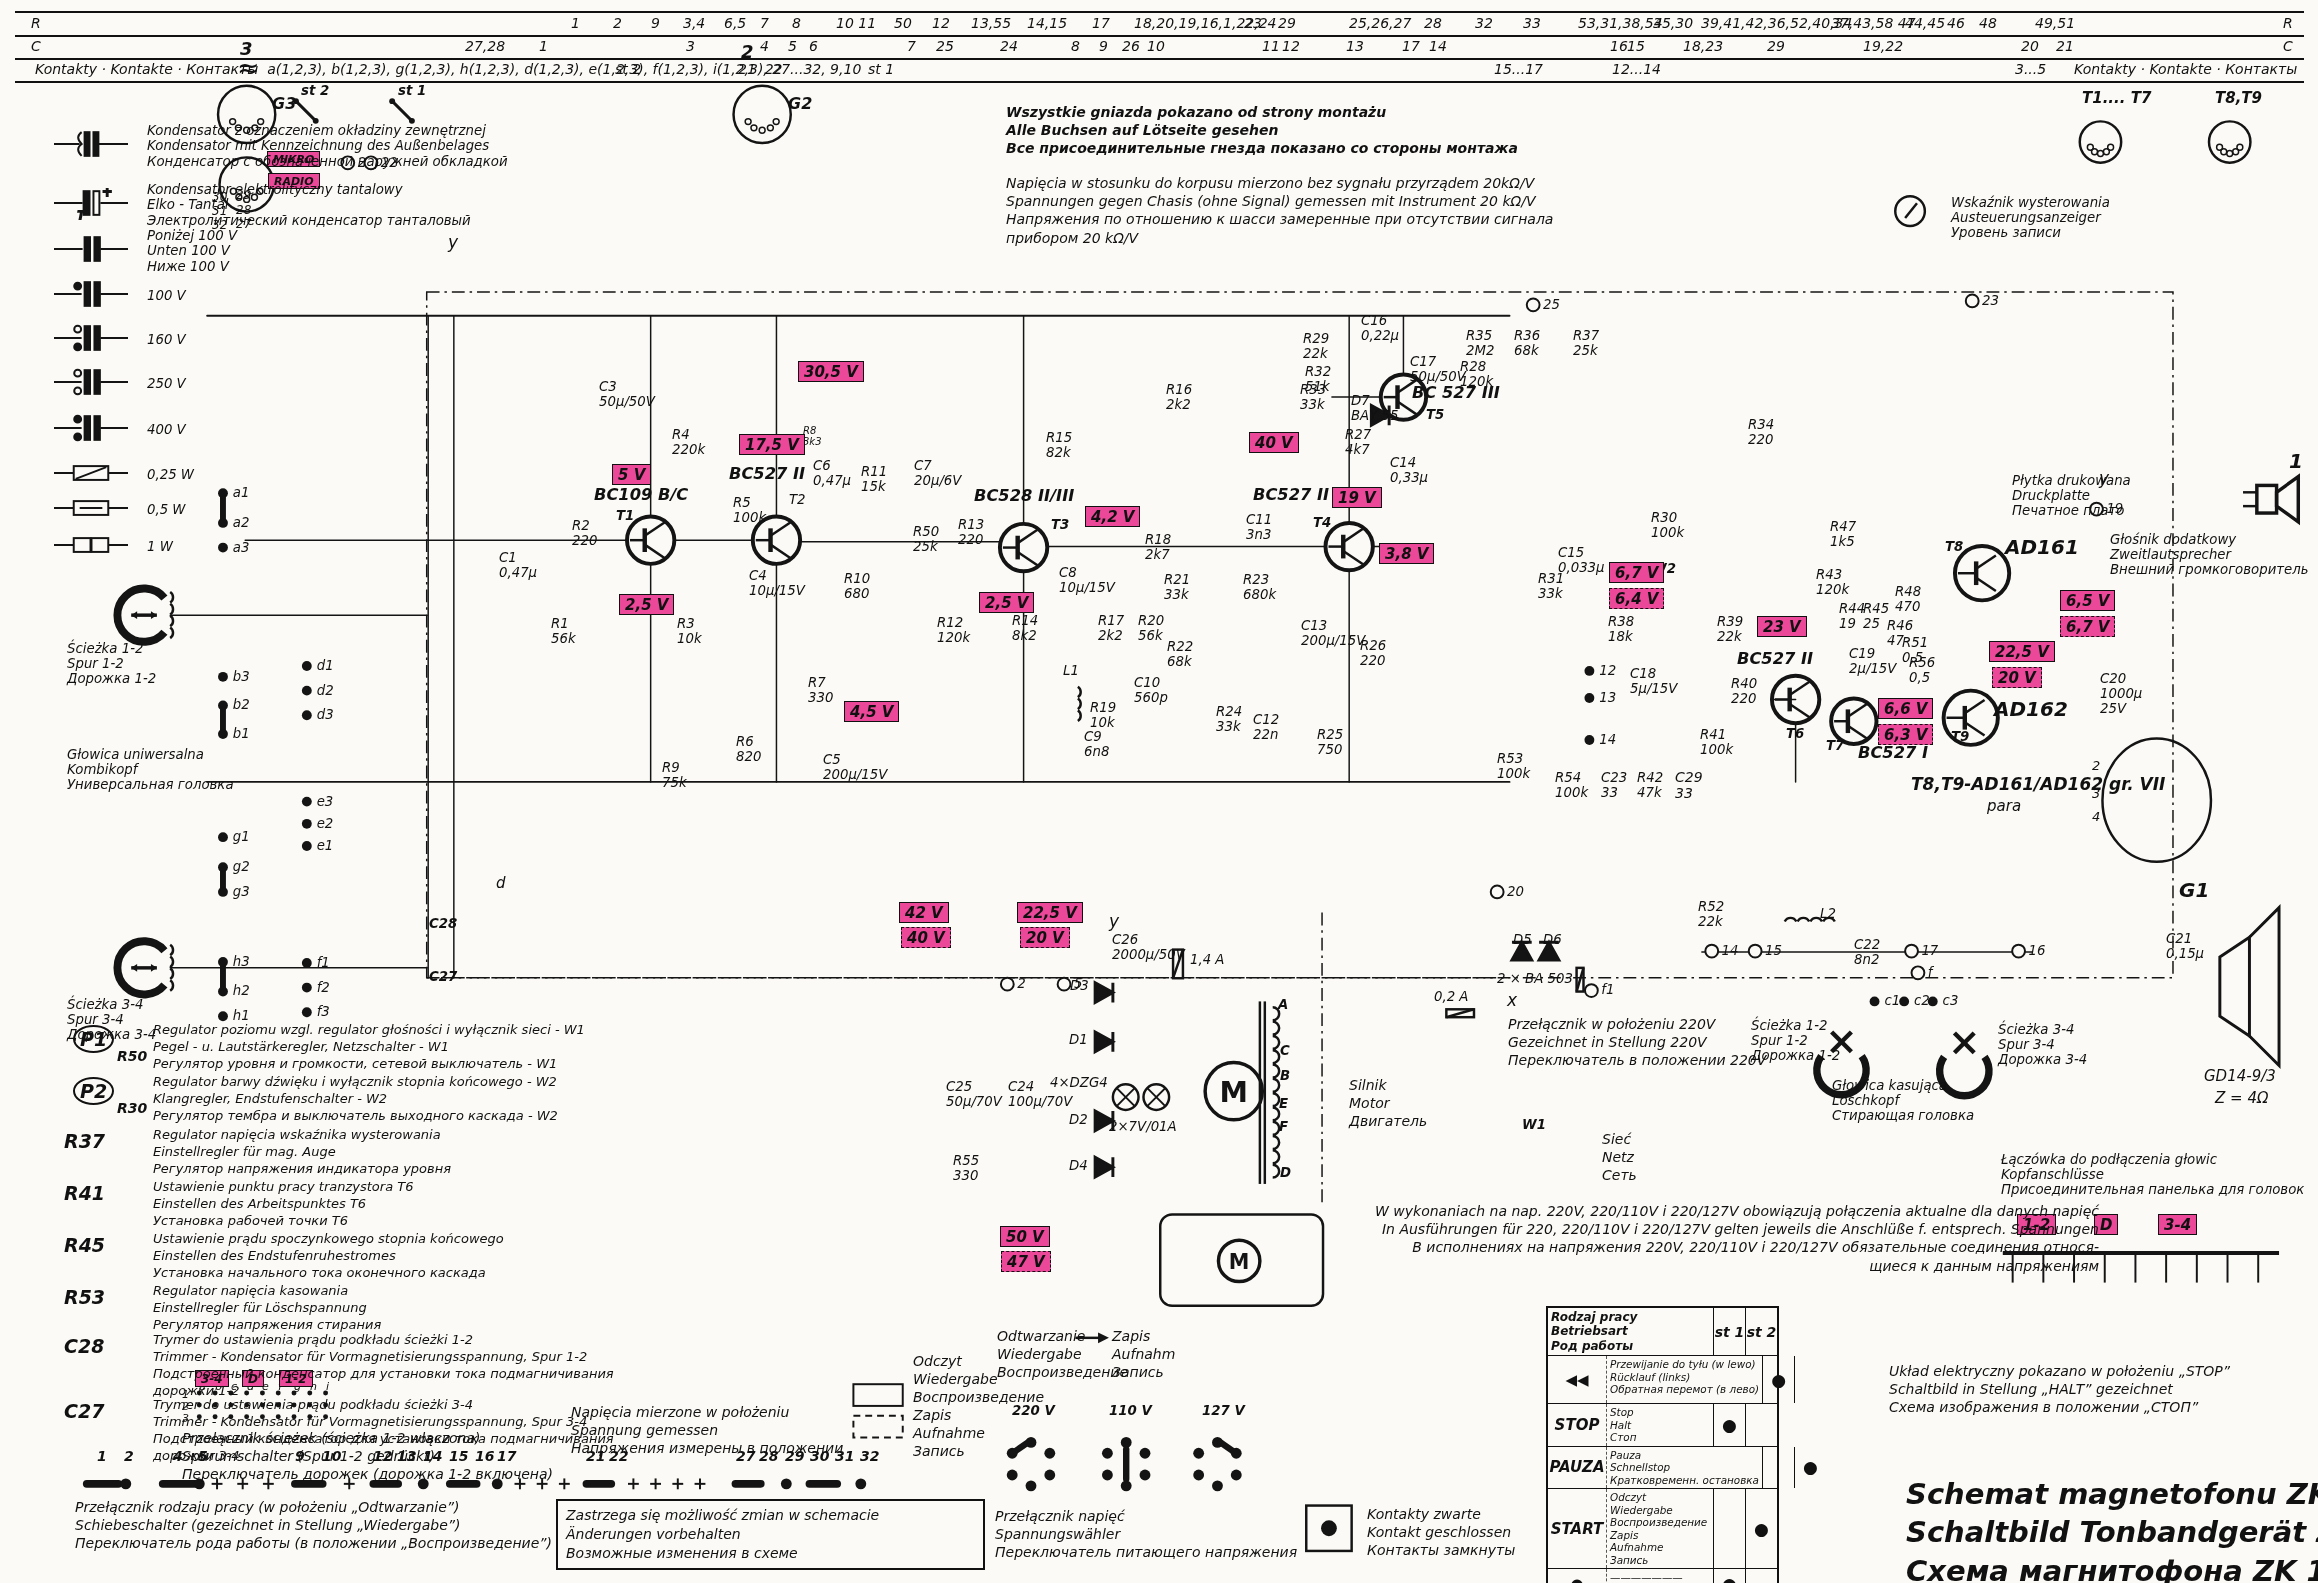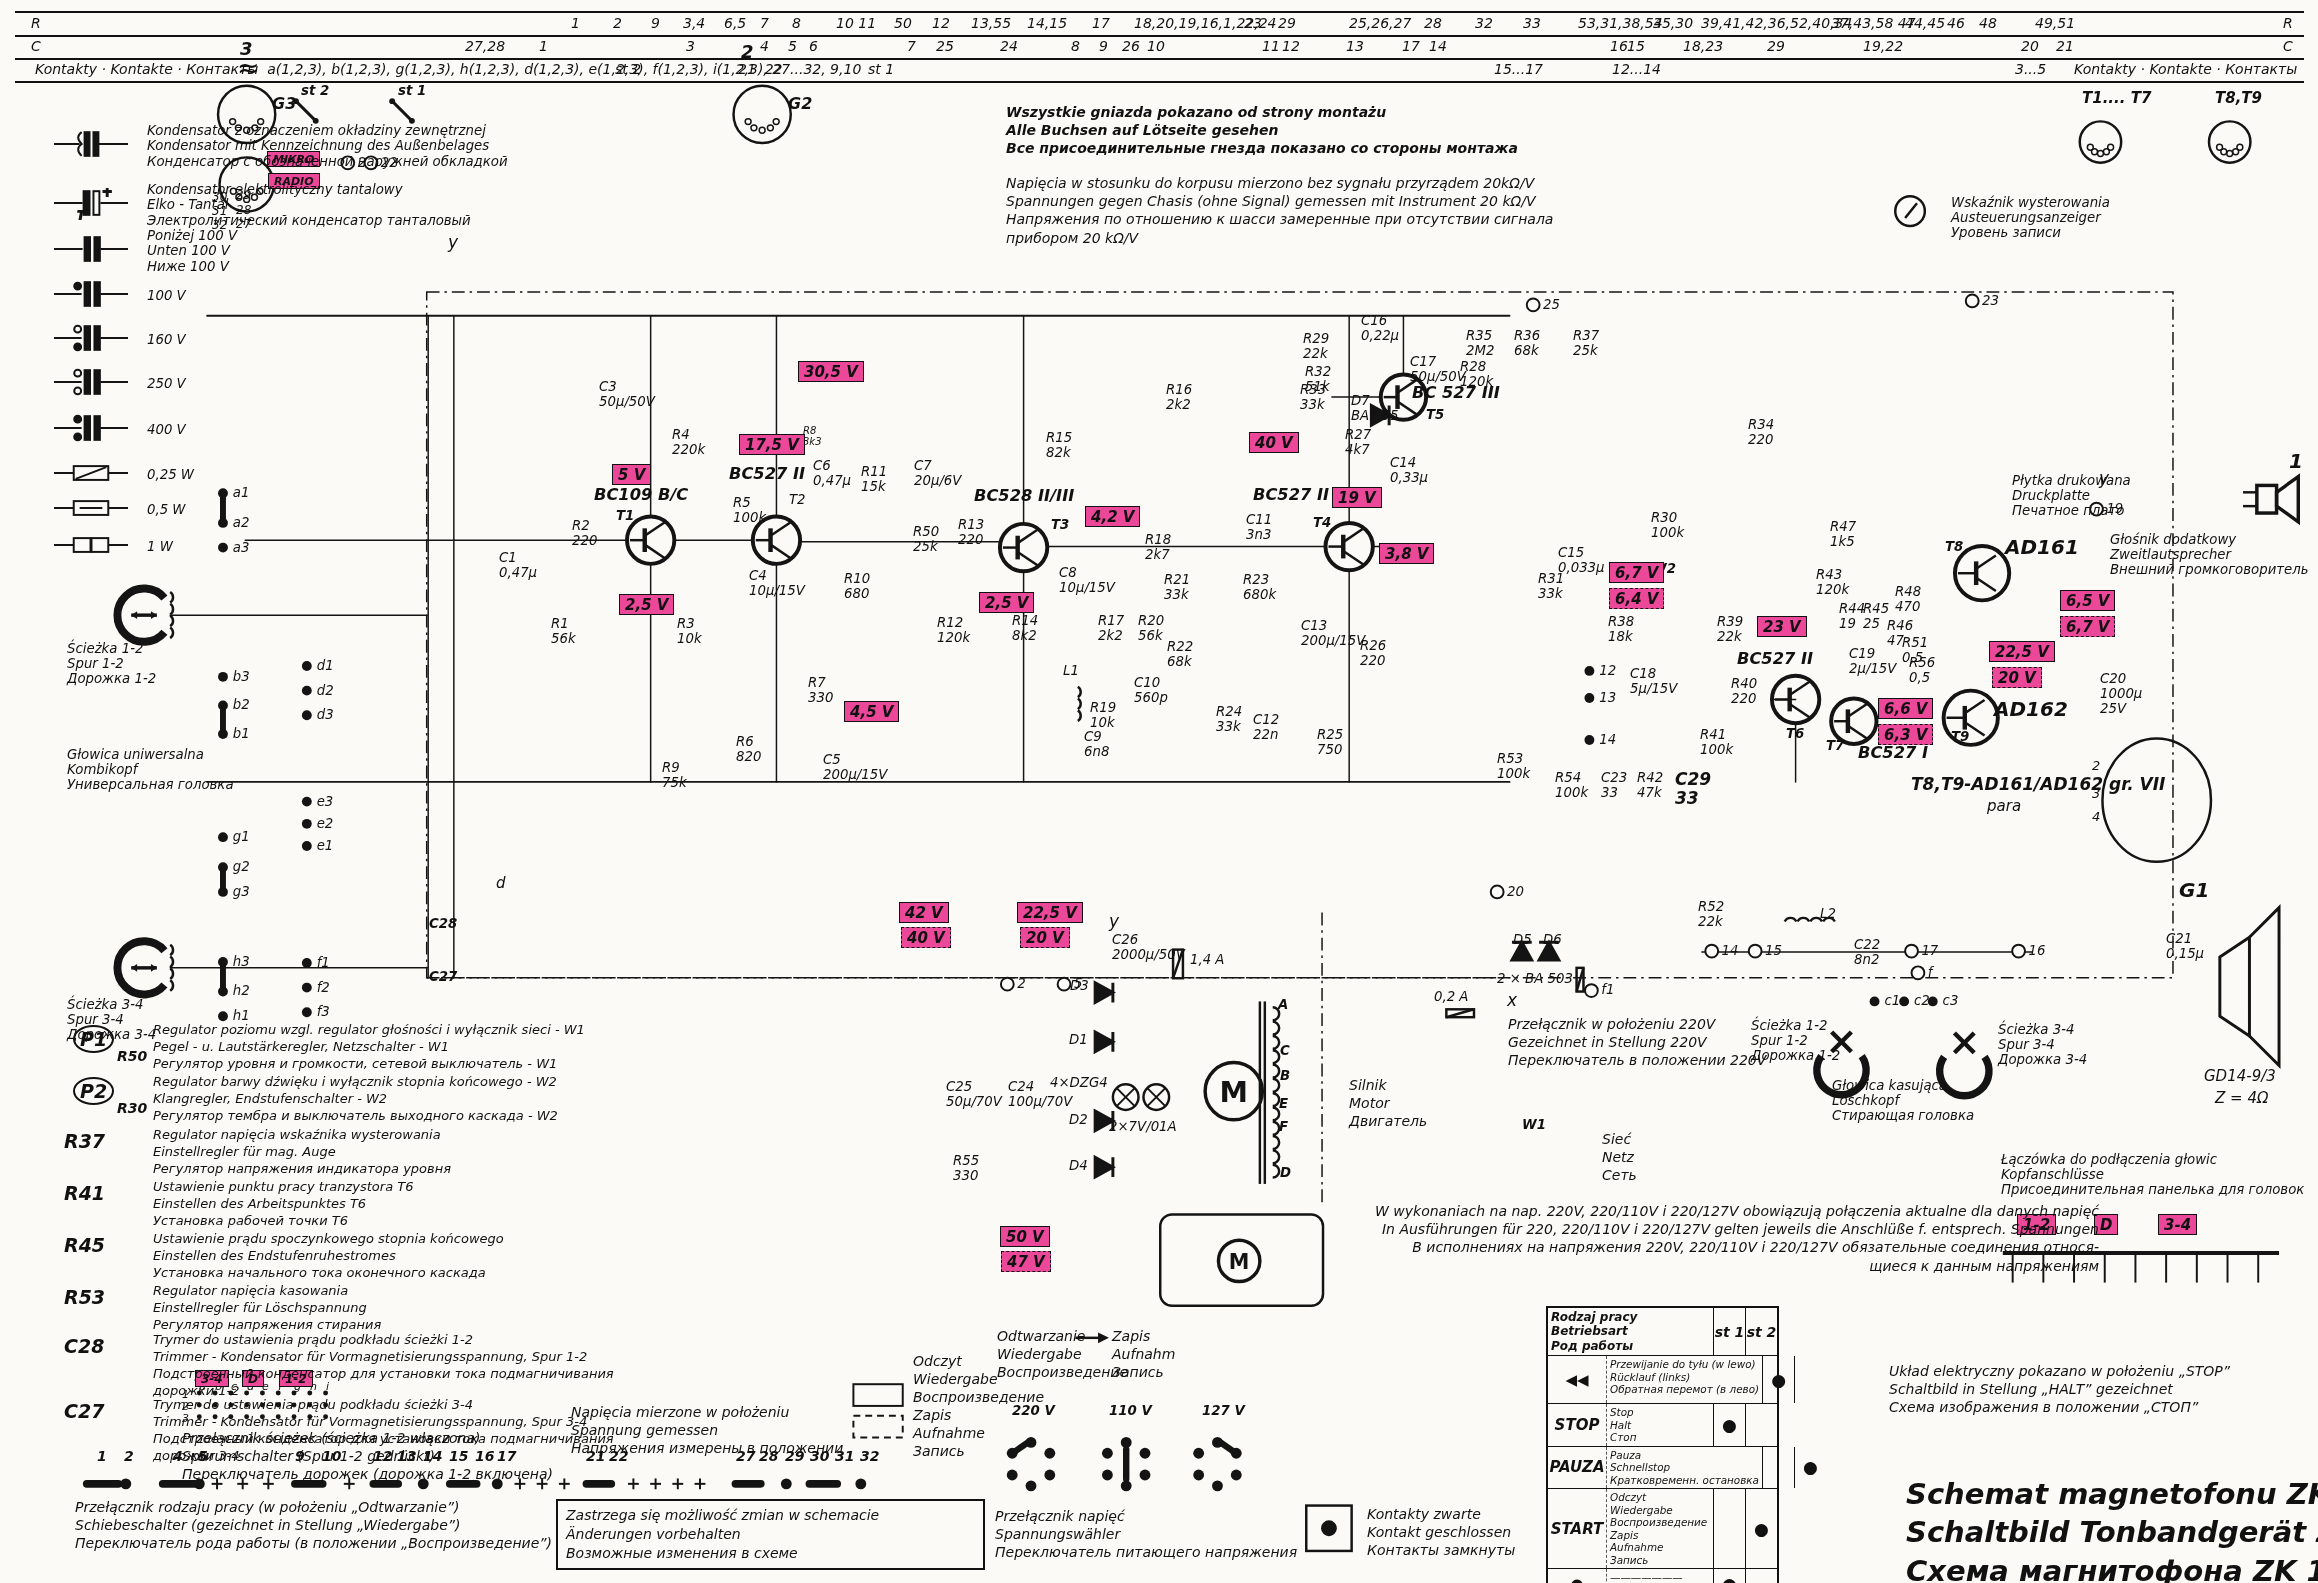--- a/index.html
+++ b/index.html
@@ -605,21 +605,21 @@
       <div class="label" style="left: 1700px; top: 727px; font-size: 13.3px; font-weight: 400; font-style: italic;">R41
 100k</div>
       <div class="label" style="left: 1630px; top: 666px; font-size: 13.3px; font-weight: 400; font-style: italic;">C18
 5µ/15V</div>
       <div class="label" style="left: 1555px; top: 770px; font-size: 13.3px; font-weight: 400; font-style: italic;">R54
 100k</div>
       <div class="label" style="left: 1601px; top: 770px; font-size: 13.3px; font-weight: 400; font-style: italic;">C23
 33</div>
       <div class="label" style="left: 1637px; top: 770px; font-size: 13.3px; font-weight: 400; font-style: italic;">R42
 47k</div>
-      <div class="label" style="left: 1675px; top: 770px; font-size: 17px; font-weight: 700; font-style: italic;">C29
+      <div class="label" style="left: 1675px; top: 770px; font-size: 14px; font-weight: 400; font-style: italic;">C29
 33</div>
       <div class="label" style="left: 1497px; top: 751px; font-size: 13.3px; font-weight: 400; font-style: italic;">R53
 100k</div>
       <div class="label" style="left: 1698px; top: 899px; font-size: 13.3px; font-weight: 400; font-style: italic;">R52
 22k</div>
       <div class="label" style="left: 953px; top: 1153px; font-size: 13.3px; font-weight: 400; font-style: italic;">R55
 330</div>
       <div class="label" style="left: 1497px; top: 971px; font-size: 13.3px; font-weight: 400; font-style: italic;">2 × BA 503</div>
       <div class="label" style="left: 1513px; top: 932px; font-size: 13.3px; font-weight: 400; font-style: italic;">D5</div>
       <div class="label" style="left: 1543px; top: 932px; font-size: 13.3px; font-weight: 400; font-style: italic;">D6</div>

